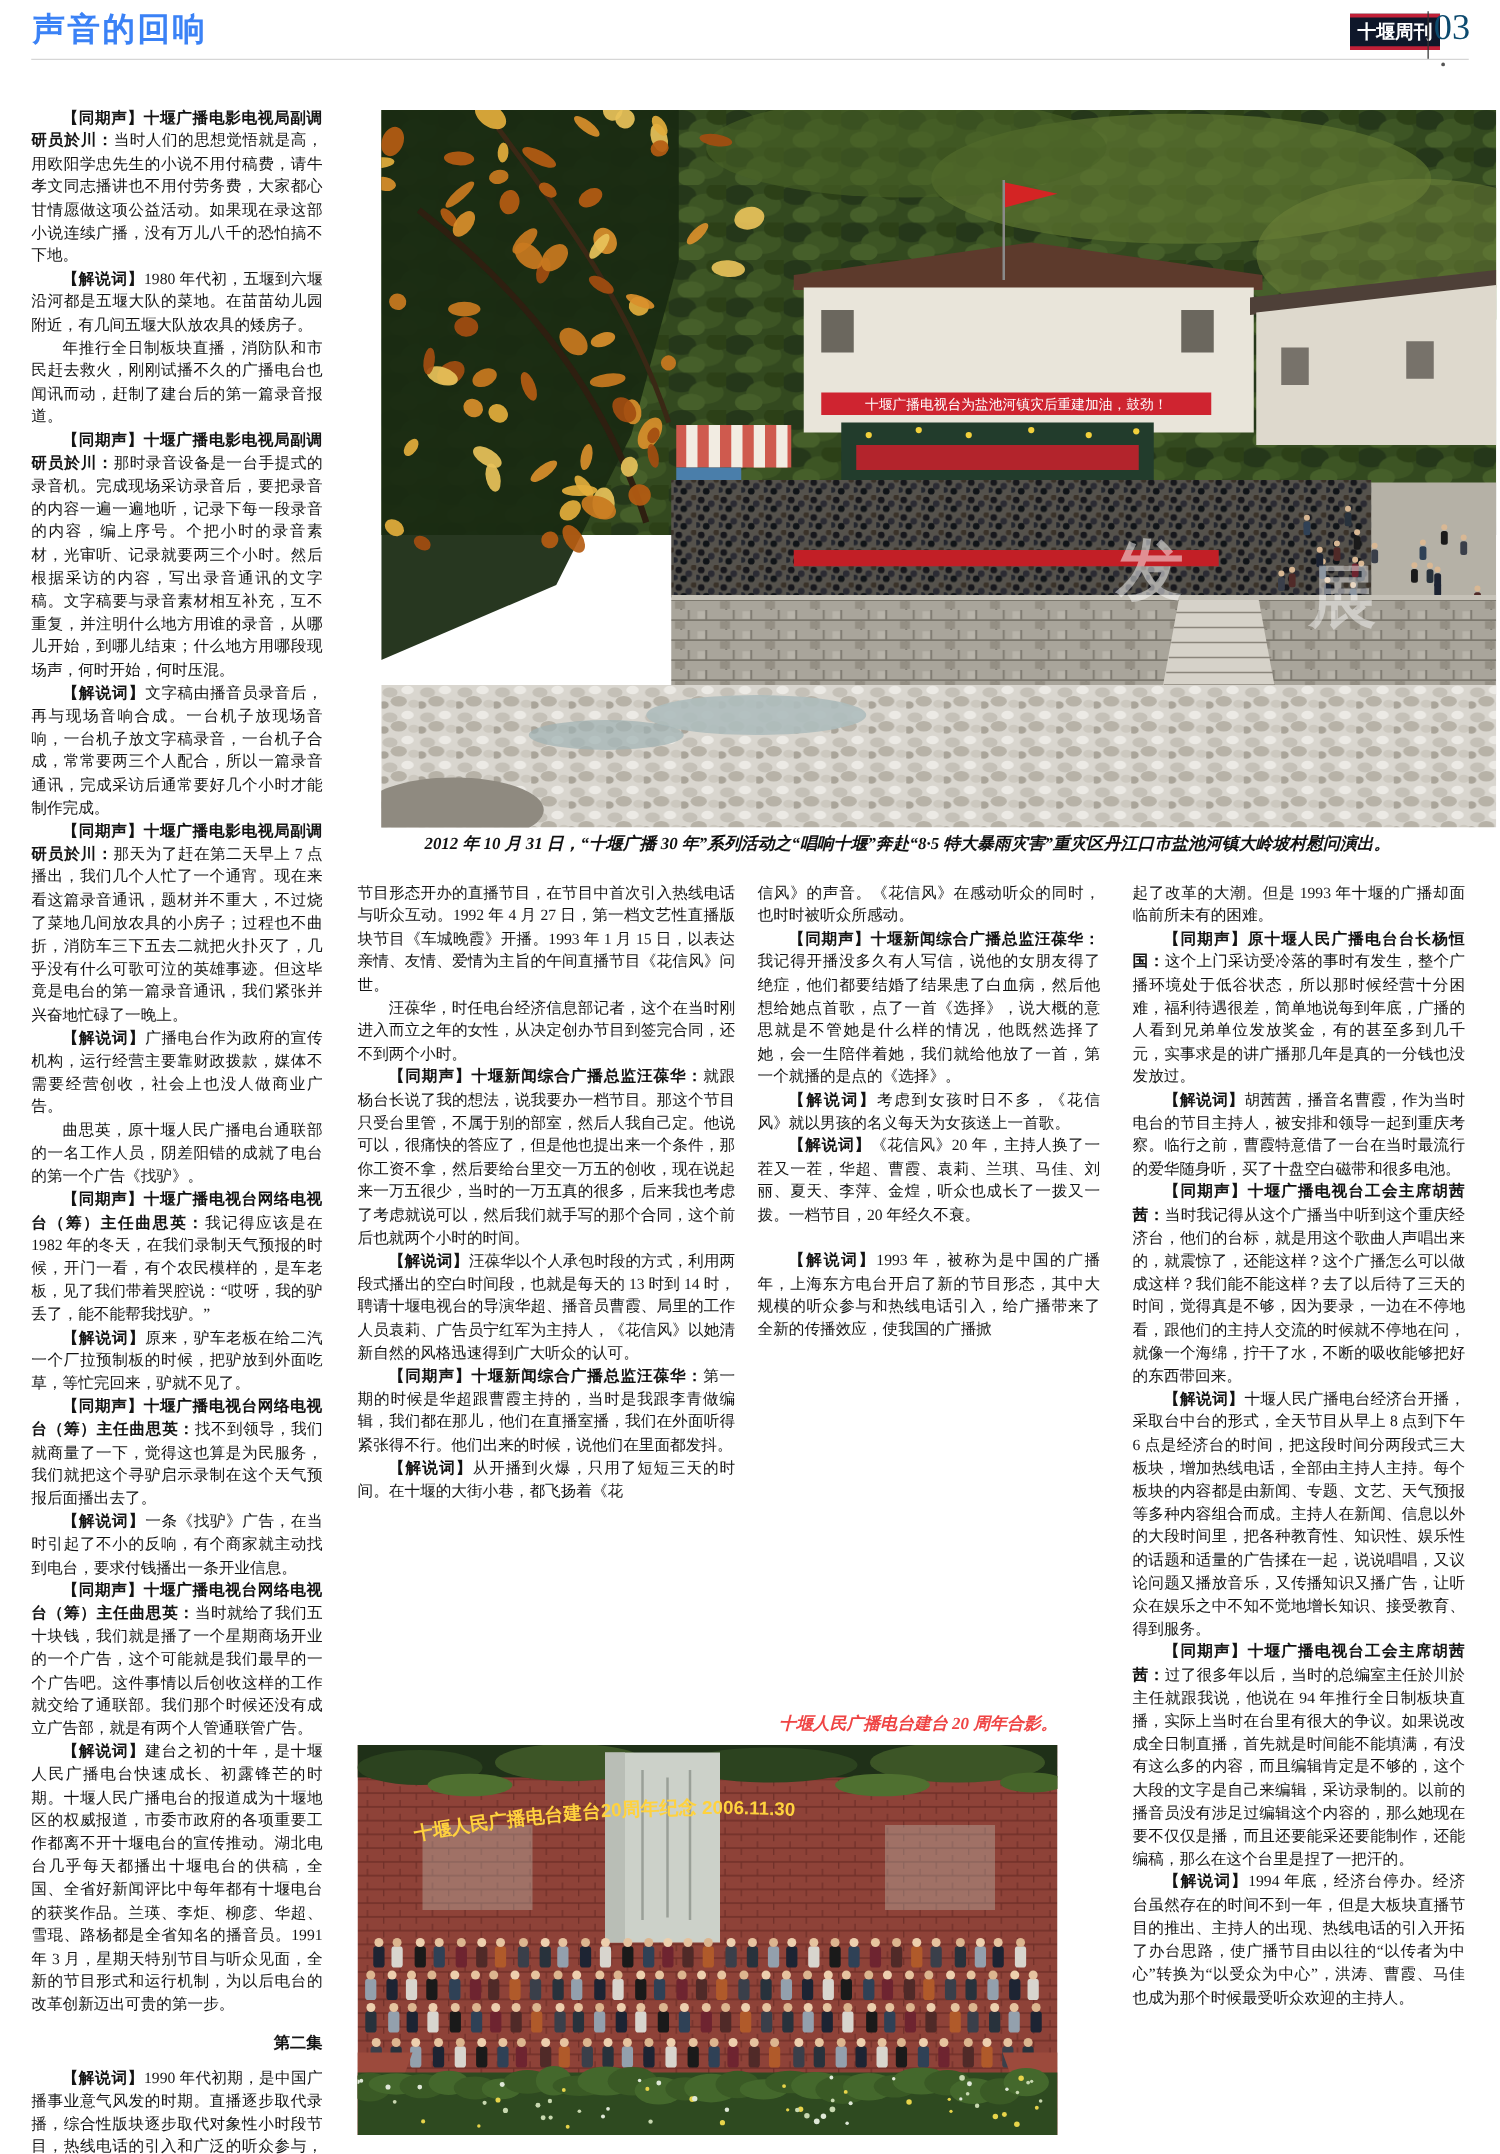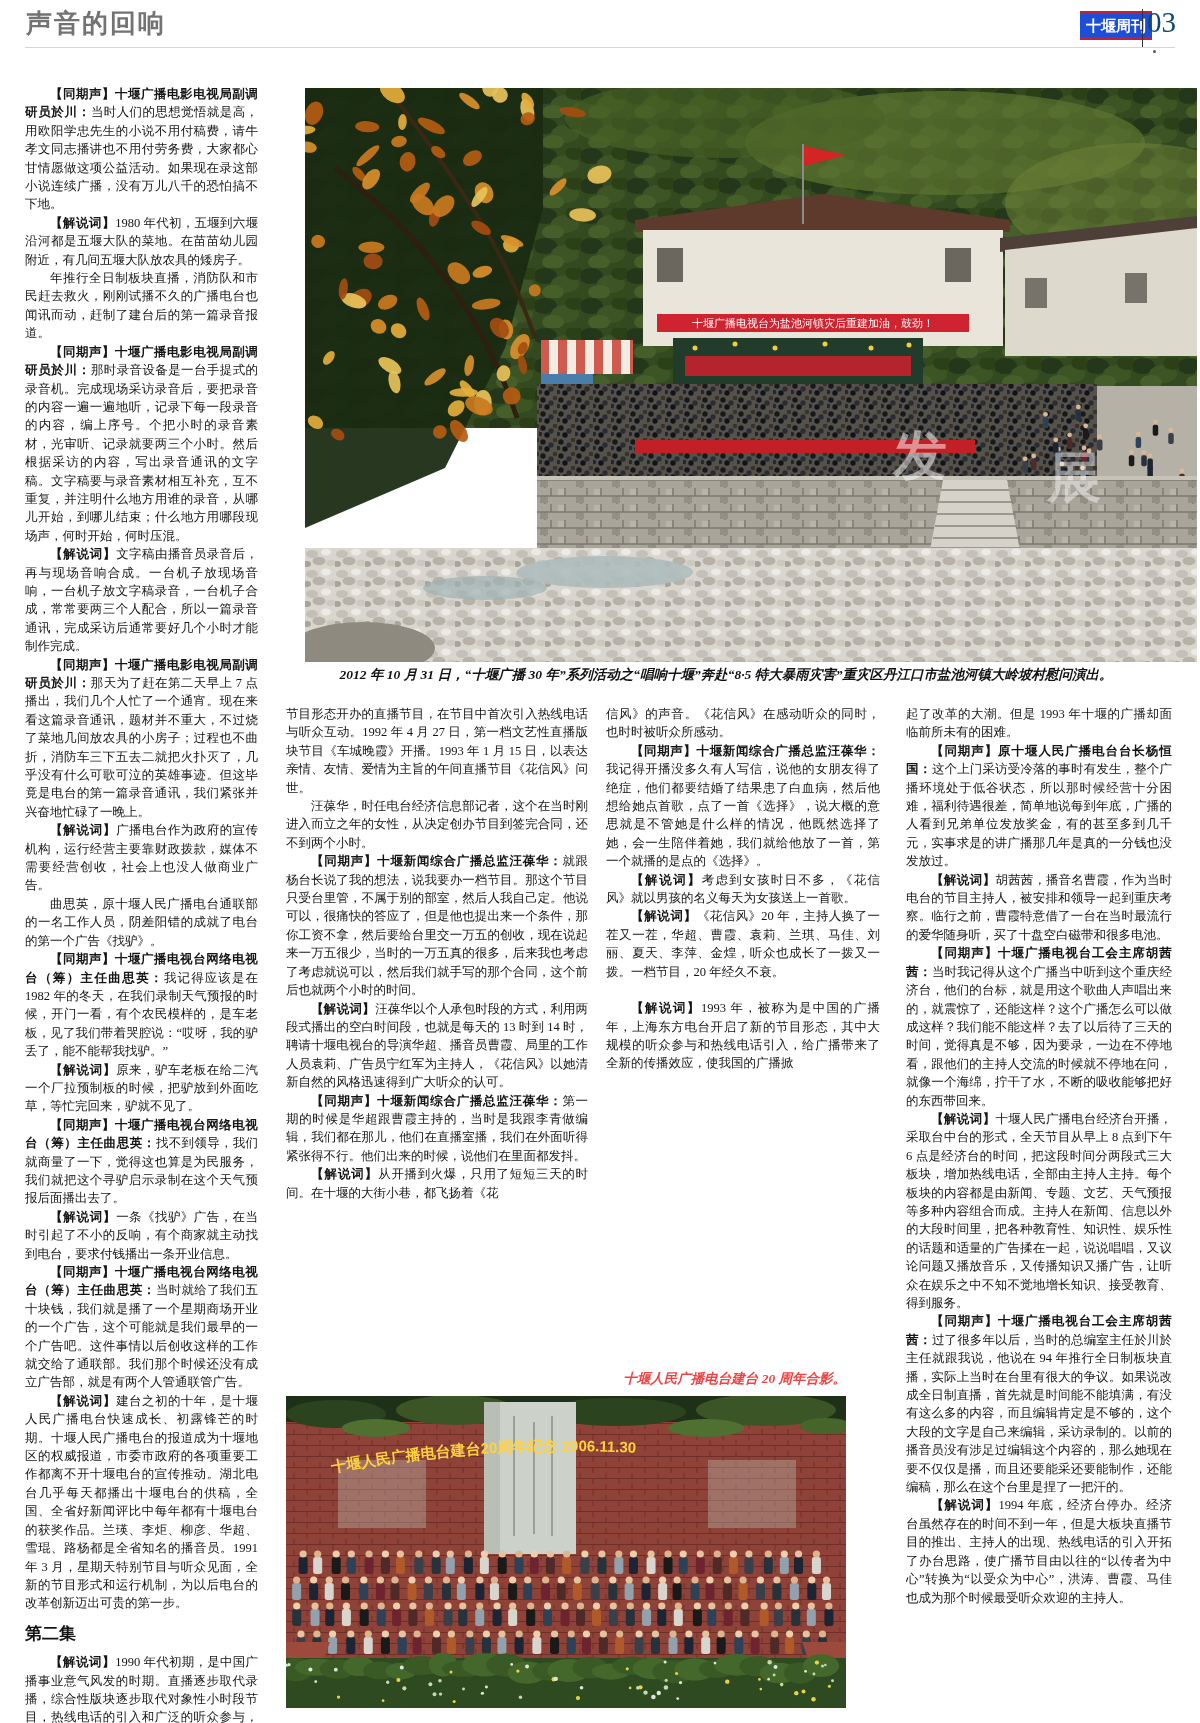--- a/index.html
+++ b/index.html
@@ -1,38 +1,38 @@
 <!DOCTYPE html>
 <html><head>
 <meta charset="utf-8">
 <style>
   html,body{margin:0;padding:0;background:#fff;}
   body{width:1200px;height:1723px;position:relative;overflow:hidden;
        font-family:"Liberation Serif","DejaVu Serif",serif;color:#141414;}
   .hdr-label{position:absolute;left:26px;top:6px;font-size:26px;font-weight:bold;
-       color:#737373;letter-spacing:2px;}
-  .masthead{position:absolute;left:1080px;top:11px;background:#1d4ed8;
+       color:#3b82f6;letter-spacing:2px;}
+  .masthead{position:absolute;left:1080px;top:11px;background:#0f172a;
        border-top:3px solid #c22038;border-bottom:3px solid #c22038;color:#fff;
        font-family:"Liberation Sans","DejaVu Sans",sans-serif;font-weight:bold;
        font-size:15px;padding:4px 6px;line-height:1;}
   .hdr-vline{position:absolute;left:1142px;top:9px;width:1px;height:39px;background:#333;}
   .pageno{position:absolute;left:1147px;top:6px;font-size:29px;color:#0c4a6e;}
   .hdr-dot{position:absolute;left:1153px;top:50px;width:3px;height:3px;border-radius:50%;background:#555;}
   .hdr-rule{position:absolute;left:25px;top:47px;width:1150px;height:1px;background:#d6d6d6;}
 
   .col{position:absolute;font-size:12.5px;line-height:18.4px;text-align:justify;
        overflow:hidden;}
   #col1{left:25px;top:85px;width:233px;height:1638px;}
   #col2{left:286px;top:705px;width:302px;height:614px;}
   #col3{left:606px;top:705px;width:274px;height:614px;}
   #col4{left:906px;top:705px;width:266px;height:1018px;}
   .col p{margin:0;text-indent:2em;}
   .col p.noindent{text-indent:0;}
   .col p b{font-family:"Liberation Sans","DejaVu Sans",sans-serif;letter-spacing:.3px;}
-  .chapter{text-align:left;font-size:17px;font-weight:bold;margin:12px 0 10px;}
+  .chapter{text-align:right;font-size:13px;font-weight:bold;margin:12px 0 10px;}
   .gap{height:18px;}
 
   .photo1{position:absolute;left:280px;top:88px;width:892px;height:574px;padding-left:25px;}
   .caption1{position:absolute;left:280px;top:666px;width:892px;text-align:center;
        font-weight:bold;font-style:italic;font-size:13.5px;color:#111;}
   .caption2{position:absolute;left:286px;top:1370px;width:560px;text-align:right;
        font-weight:bold;font-style:italic;font-size:13.5px;color:#ef4444;}
   .photo2{position:absolute;left:286px;top:1396px;width:560px;height:312px;}
   svg{display:block;}
 </style>

